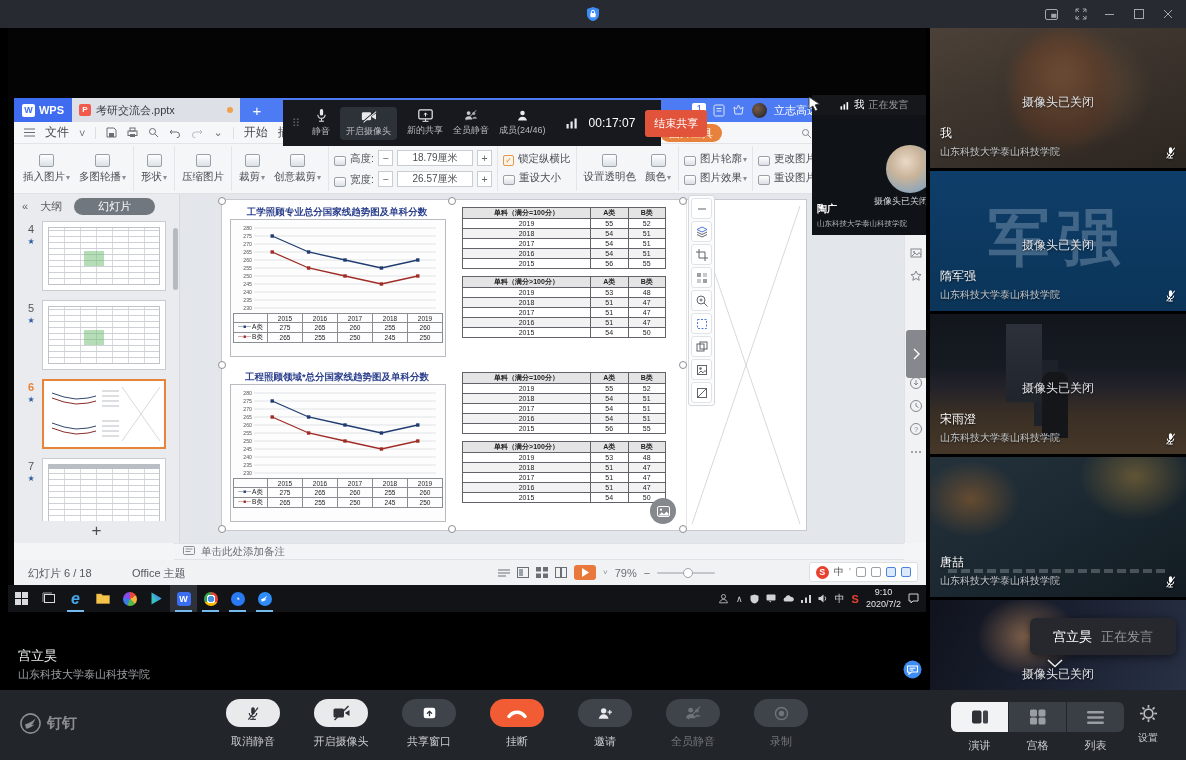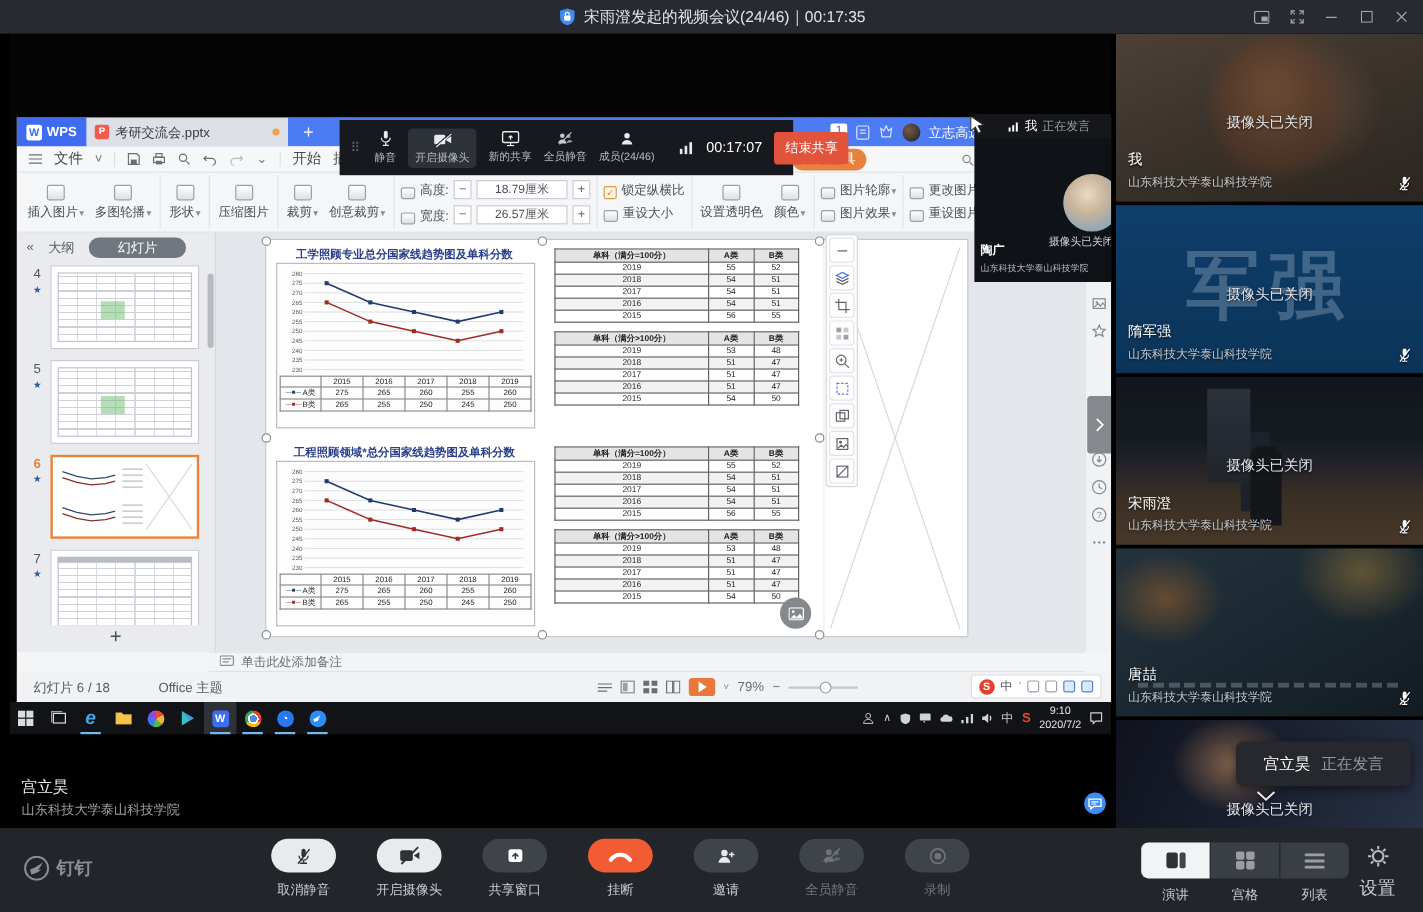--- a/index.html
+++ b/index.html
@@ -168,37 +168,36 @@
 .pill.orange{background:#f25c35}
 .tlabel{margin-top:7px;font-size:11px;color:#c9ccd0;white-space:nowrap}
 .tbtn.disabled .tlabel{color:#73767c}
 .views{position:absolute;left:951px;top:12px;display:flex}
 .vbtn{width:57px;display:flex;flex-direction:column;align-items:center;margin-right:1px}
 .vseg{width:57px;height:30px;background:#3a3e45;display:flex;align-items:center;justify-content:center}
 .vbtn:first-child .vseg{border-radius:6px 0 0 6px}
 .vbtn:nth-child(3) .vseg{border-radius:0 6px 6px 0}
 .vseg.active{background:#f2f3f4}
 .vlabel{margin-top:6px;font-size:11px;color:#c9ccd0}
-.setbtn{position:absolute;left:1126px;top:14px;width:44px;display:flex;flex-direction:column;align-items:center;gap:8px;color:#c9ccd0;font-size:15px}
+.setbtn{position:absolute;left:1126px;top:14px;width:44px;display:flex;flex-direction:column;align-items:center;gap:8px;color:#c9ccd0;font-size:10px}
 </style>
 </head>
 <body>
 
 <div id="app">
 
   <div class="titlebar">
     <div class="tb-title">
       <span>
           <svg width="16" height="16" viewBox="0 0 16 16">
             <path d="M8 1l6 2v5c0 4-2.6 6.3-6 7-3.4-.7-6-3-6-7V3z" fill="#3d8df5"></path>
             <rect x="5.3" y="7" width="5.4" height="4.2" rx="0.9" fill="#fff"></rect>
             <path d="M6.4 7V5.9a1.6 1.6 0 0 1 3.2 0V7" stroke="#fff" stroke-width="1" fill="none"></path>
           </svg>
         </span>
-      <span>宋雨澄发起的视频会议(24/46)｜00:17:35</span>
     </div>
     <div class="winctrls">
       <span class="winctrl">
           <svg width="13" height="11" viewBox="0 0 13 11">
             <rect x="0.5" y="0.5" width="12" height="10" rx="1.5" fill="none" stroke="#a2a7ad"></rect>
             <rect x="6.2" y="4.8" width="5.2" height="4" fill="#a2a7ad"></rect>
           </svg>
         </span>
       <span class="winctrl">
           <svg width="12" height="12" viewBox="0 0 12 12" stroke="#a2a7ad" fill="none">

